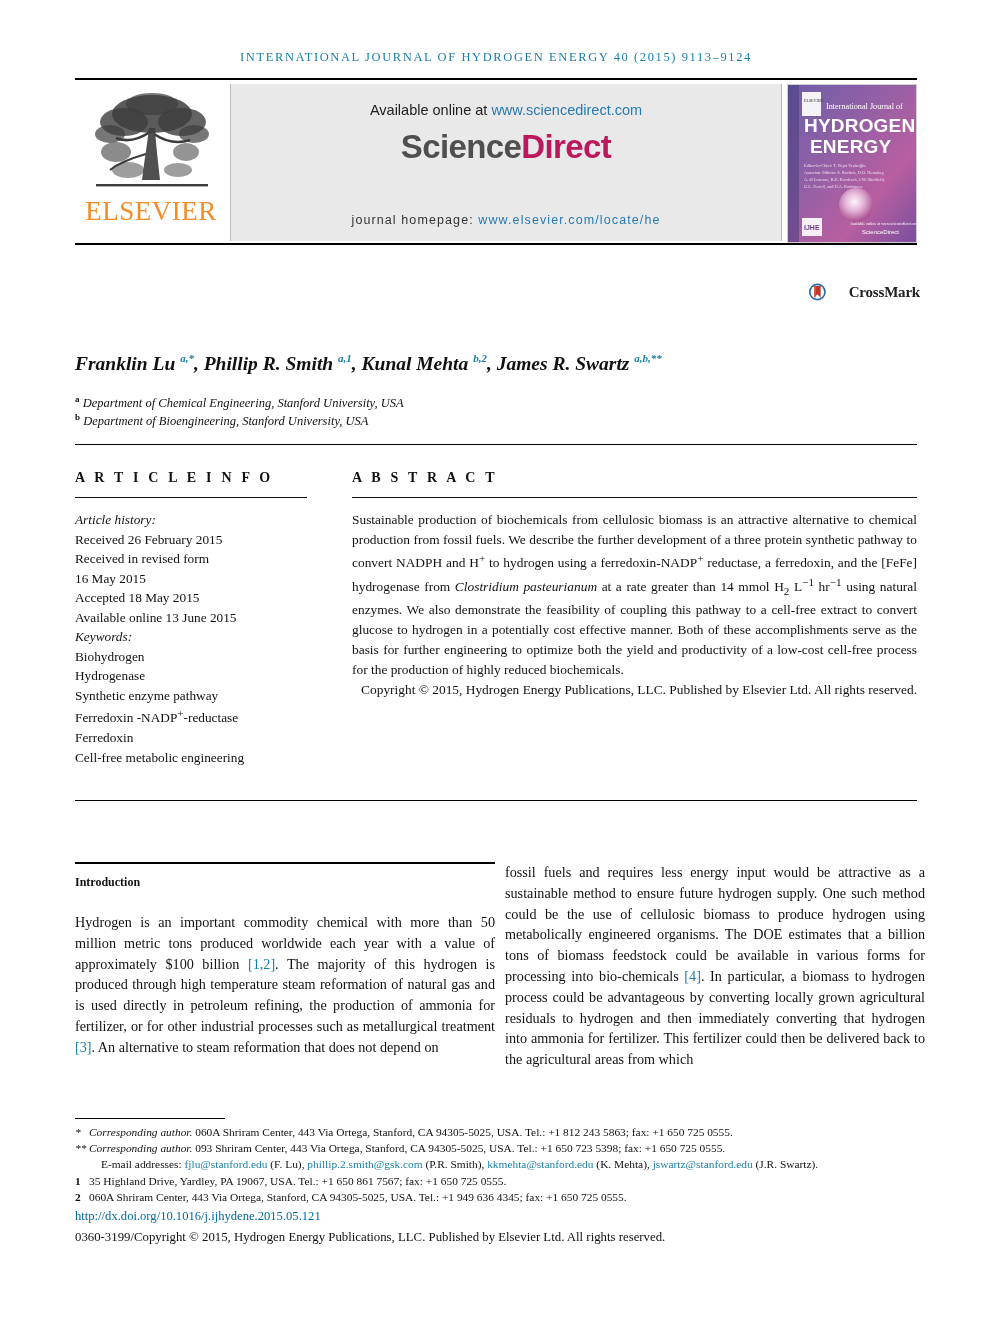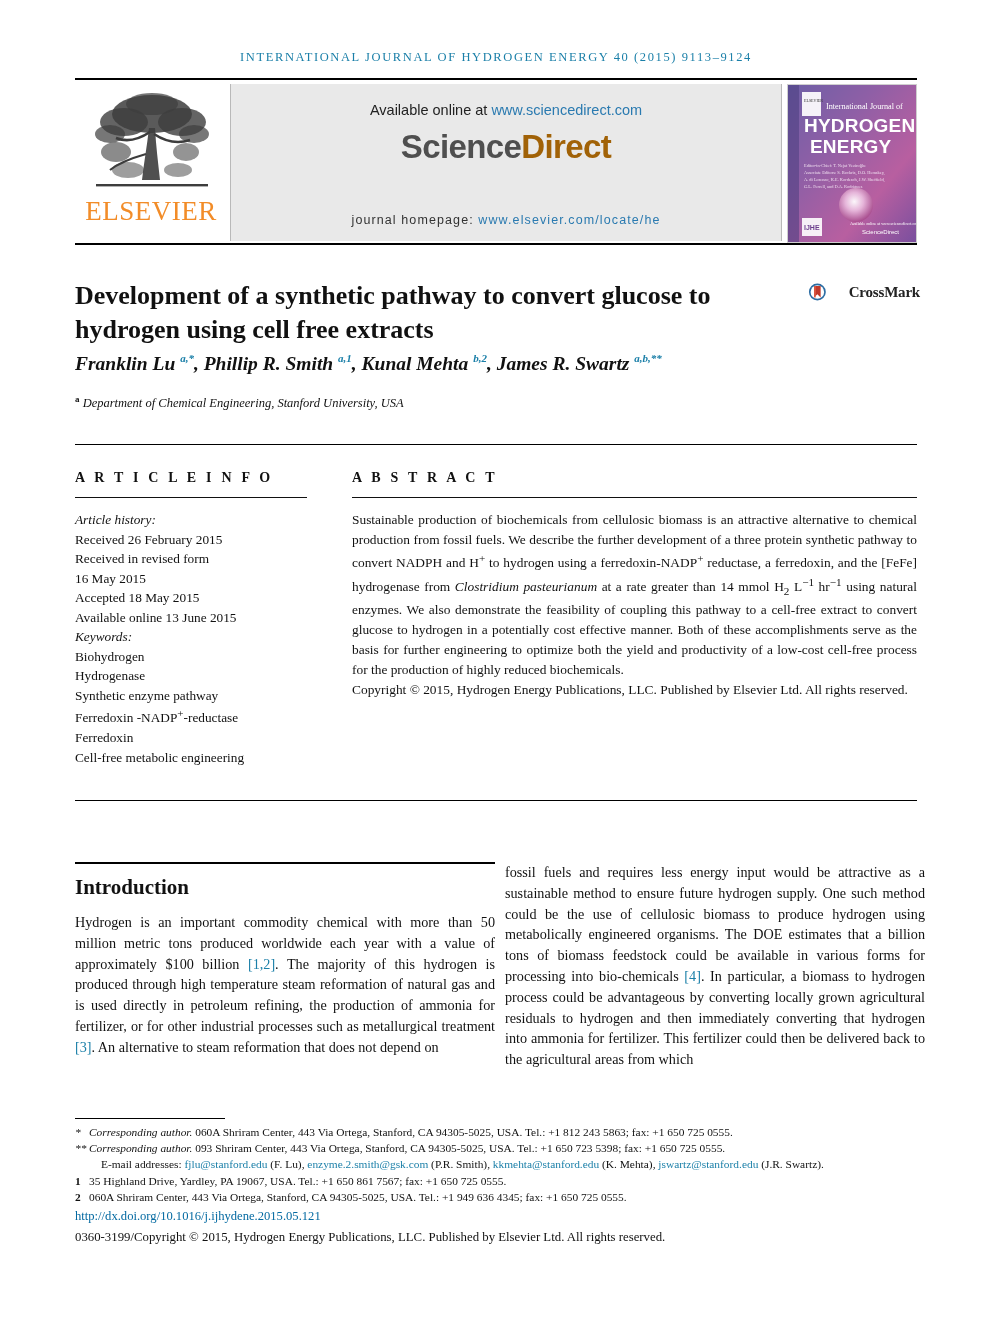--- a/index.html
+++ b/index.html
@@ -50,21 +50,21 @@
   .avail {
     margin-top:18px; font-size:14.5px; font-family:"Liberation Sans", sans-serif; color:#222;
   }
   .avail a { color:#2a7ab0; text-decoration:none; }
   .sd-logo {
     margin-top:10px;
     font-family:"Liberation Sans", sans-serif;
     font-weight:bold; font-size:33px; letter-spacing:-0.6px;
   }
   .sd-science { color:#4f4f4f; }
-  .sd-direct { color:#a16207; }
+  .sd-direct { color:#be185d; }
   .jhome {
     position:absolute; bottom:14px; font-size:12.5px;
     font-family:"Liberation Sans", sans-serif; letter-spacing:1.1px; color:#333;
   }
   .jhome a { color:#2a7ab0; text-decoration:none; letter-spacing:1.1px;}
   .cover-box {
     position:absolute; right:0; top:0; width:128px; height:157px;
     border:1px solid #cfcfcf; overflow:hidden; background:#fff;
   }
   .rule-mid { position:absolute; left:75px; top:243px; width:842px; height:2px; background:#000; }
@@ -112,30 +112,30 @@
   }
   .hist .lbl, .kw .lbl { font-style:italic; }
   .kw { }
 
   .abstract {
     font-size:13.4px; line-height:1.50; text-align:justify; color:#111;
     hyphens:auto;
   }
   .abstract i { font-style:italic; }
   .copyright-line {
-    font-size:13.4px; line-height:1.50; color:#111; margin-top:0px;
+    font-size:13.4px; line-height:1.50; text-align:right; color:#111; margin-top:0px;
   }
 
   .rule-box-bottom { position:absolute; left:75px; top:800px; width:842px; height:1px; background:#000; }
 
   
   .body-rule { position:absolute; left:75px; top:862px; width:420px; height:2px; background:#000; }
   .intro-head {
     position:absolute; left:75px; top:875px;
-    font-family:"Liberation Serif", serif; font-weight:bold; font-size:21px; color:#111;
+    font-family:"Liberation Serif", serif; font-weight:bold; font-size:12px; color:#111;
   }
   .bodycol {
     position:absolute; font-size:14.2px; line-height:1.465;
     text-align:justify; color:#111; hyphens:auto;
   }
   #body-left { left:75px; top:912px; width:420px; }
   #body-right { left:505px; top:862px; width:420px; }
   .ref { color:#1a7fa8; }
 
   
@@ -232,37 +232,40 @@
         <rect x="14" y="133" width="20" height="18" fill="#ffffff" opacity="0.9"></rect>
         <text x="16" y="145" font-family="Liberation Sans, sans-serif" font-size="7" font-weight="bold" fill="#6d3f8e">IJHE</text>
         <text x="62" y="140" font-family="Liberation Serif, serif" font-size="4" fill="#ffffff">Available online at www.sciencedirect.com</text>
         <text x="74" y="149" font-family="Liberation Sans, sans-serif" font-size="6" fill="#ffffff">ScienceDirect</text>
       </svg>
     </div>
 
   </div>
   <div class="rule-mid"></div>
 
-  <h1 class="title">Development of a synthetic pathway to convert glucose to hydrogen using cell free extracts</h1>
 
   <div class="crossmark">
     <svg width="40" height="40" viewBox="0 0 40 40" aria-hidden="true">
       <circle cx="20" cy="20" r="18" fill="#2b6ca3"></circle>
       <circle cx="20" cy="20" r="14.5" fill="#ffffff"></circle>
       <path d="M13 7 L27 7 L27 32 L20 25 L13 32 Z" fill="#c0392b"></path>
       <path d="M13 7 L17 7 L17 32 L13 32 Z" fill="#e05b43" opacity="0.75"></path>
     </svg>
     <span class="cm-label">CrossMark</span>
   </div>
 
   <div class="authors">Franklin Lu <sup>a,*</sup>, Phillip R. Smith <sup>a,1</sup>, Kunal Mehta <sup>b,2</sup>, James R. Swartz <sup>a,b,**</sup></div>
 
   <div class="affil" id="affil-a">
     <sup>a</sup>
     <span>Department of Chemical Engineering, Stanford University, USA</span>
+  </div>
+  <div class="affil" id="affil-b">
+    <sup>b</sup>
+    <span>Department of Bioengineering, Stanford University, USA</span>
   </div>
 
   <div class="rule-below-authors"></div>
 
   <div class="col-left">
     <div class="sec-head">A R T I C L E   I N F O</div>
     <div class="thin-rule"></div>
     <div class="hist">
       <div class="lbl">Article history:</div>
       <div>Received 26 February 2015</div>
@@ -300,21 +303,21 @@
   <div class="foots">
     <div class="fn">
       <span class="mark">*</span>
       <span id="fn1"><i>Corresponding author.</i> 060A Shriram Center, 443 Via Ortega, Stanford, CA 94305-5025, USA. Tel.: +1 812 243 5863; fax: +1 650 725 0555.</span>
     </div>
     <div class="fn">
       <span class="mark">**</span>
       <span id="fn2"><i>Corresponding author.</i> 093 Shriram Center, 443 Via Ortega, Stanford, CA 94305-5025, USA. Tel.: +1 650 723 5398; fax: +1 650 725 0555.</span>
     </div>
     <div class="fn" style="padding-left:26px">
-      <span id="fn-mail">E-mail addresses: <span class="mail">fjlu@stanford.edu</span> (F. Lu), <span class="mail">enzyme.2.smith@gsk.com</span> (P.R. Smith), <span class="mail">kkmehta@stanford.edu</span> (K. Mehta), <span class="mail">jswartz@stanford.edu</span> (J.R. Swartz).</span>
+      <span id="fn-mail">E-mail addresses: <span class="mail">fjlu@stanford.edu</span> (F. Lu), <span class="mail">phillip.2.smith@gsk.com</span> (P.R. Smith), <span class="mail">kkmehta@stanford.edu</span> (K. Mehta), <span class="mail">jswartz@stanford.edu</span> (J.R. Swartz).</span>
     </div>
     <div class="fn">
       <span class="mark" style="font-style:normal;font-weight:bold">1</span>
       <span id="fn3">35 Highland Drive, Yardley, PA 19067, USA. Tel.: +1 650 861 7567; fax: +1 650 725 0555.</span>
     </div>
     <div class="fn">
       <span class="mark" style="font-style:normal;font-weight:bold">2</span>
       <span id="fn4">060A Shriram Center, 443 Via Ortega, Stanford, CA 94305-5025, USA. Tel.: +1 949 636 4345; fax: +1 650 725 0555.</span>
     </div>
     <div class="doi">http://dx.doi.org/10.1016/j.ijhydene.2015.05.121</div>

